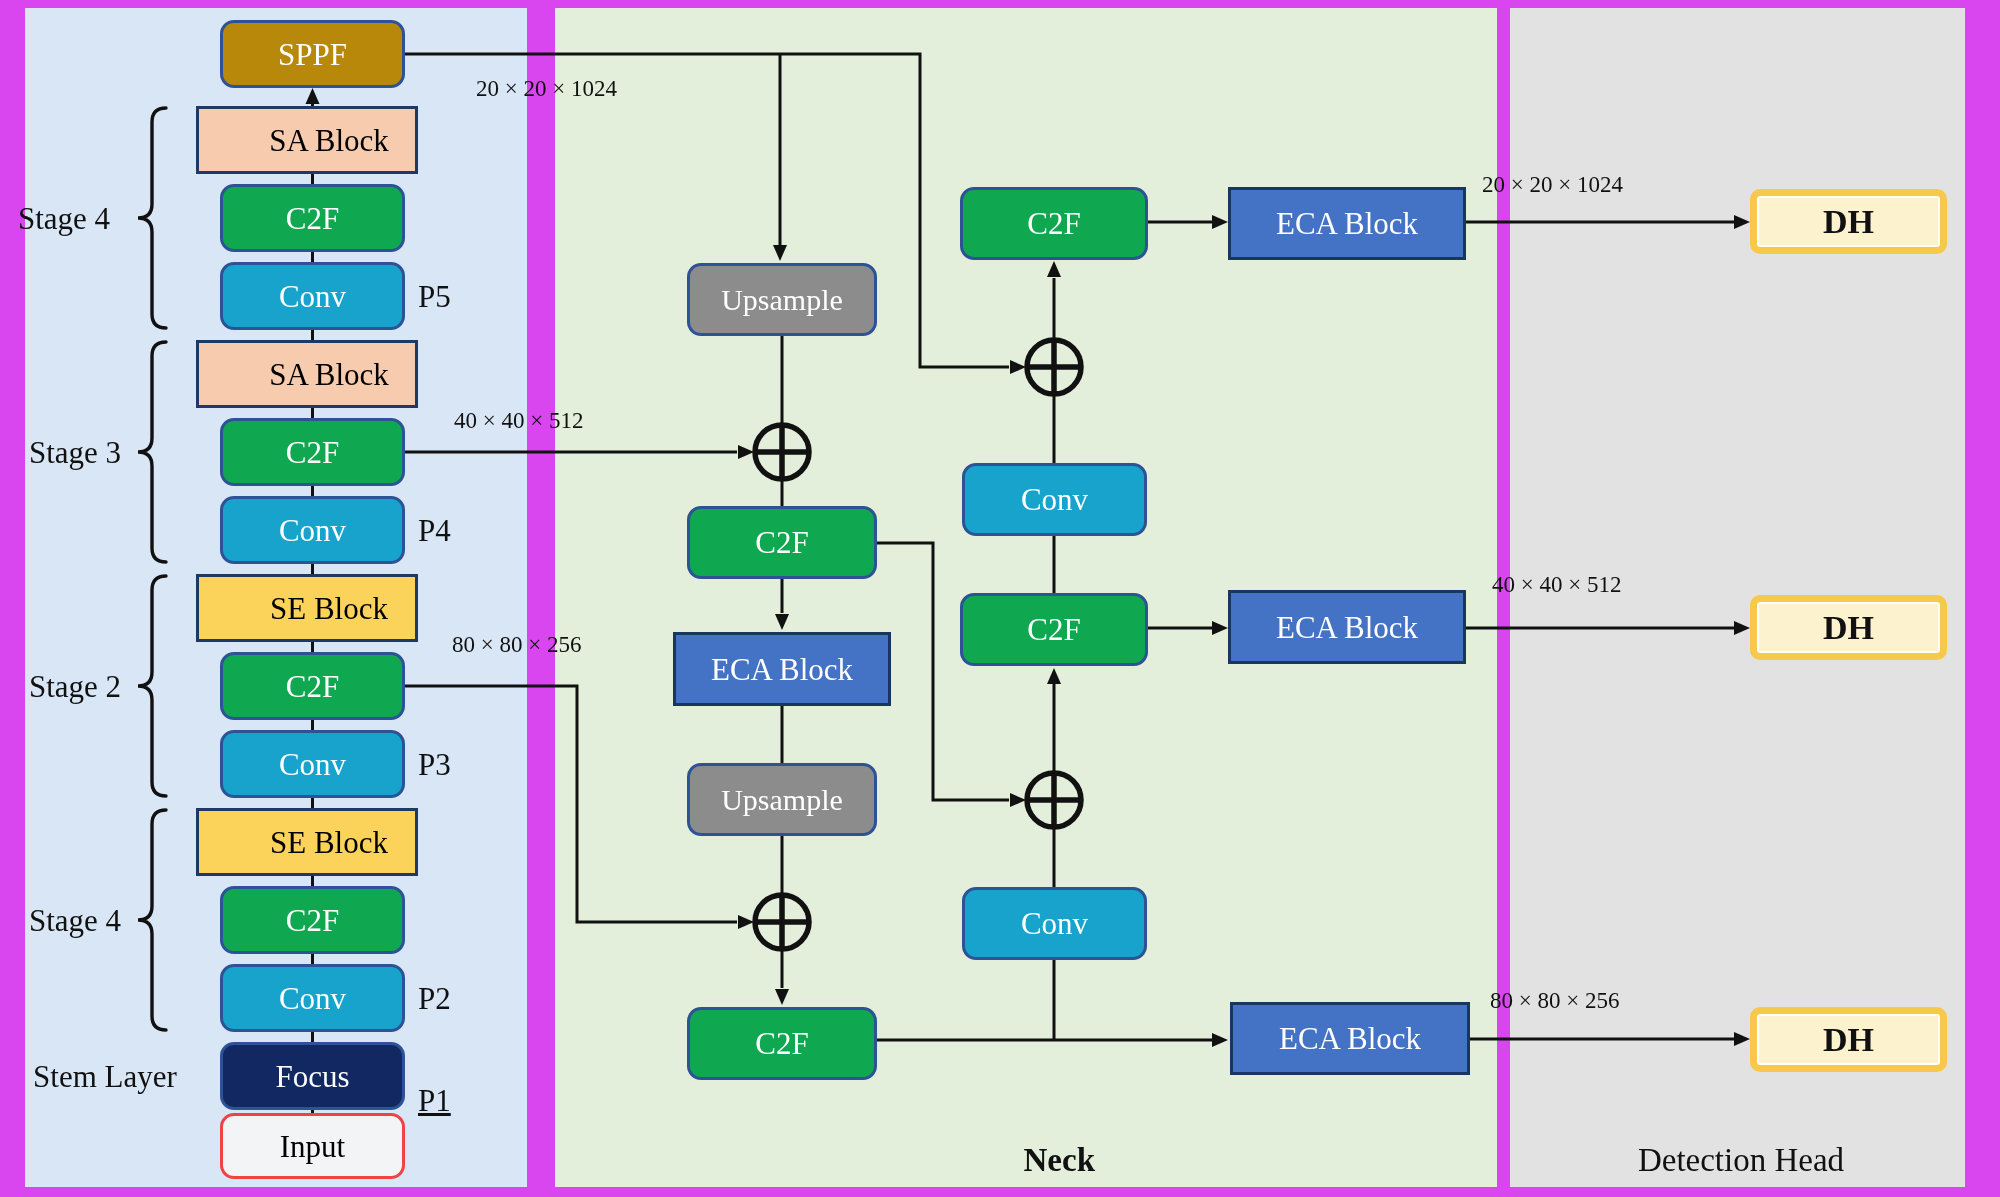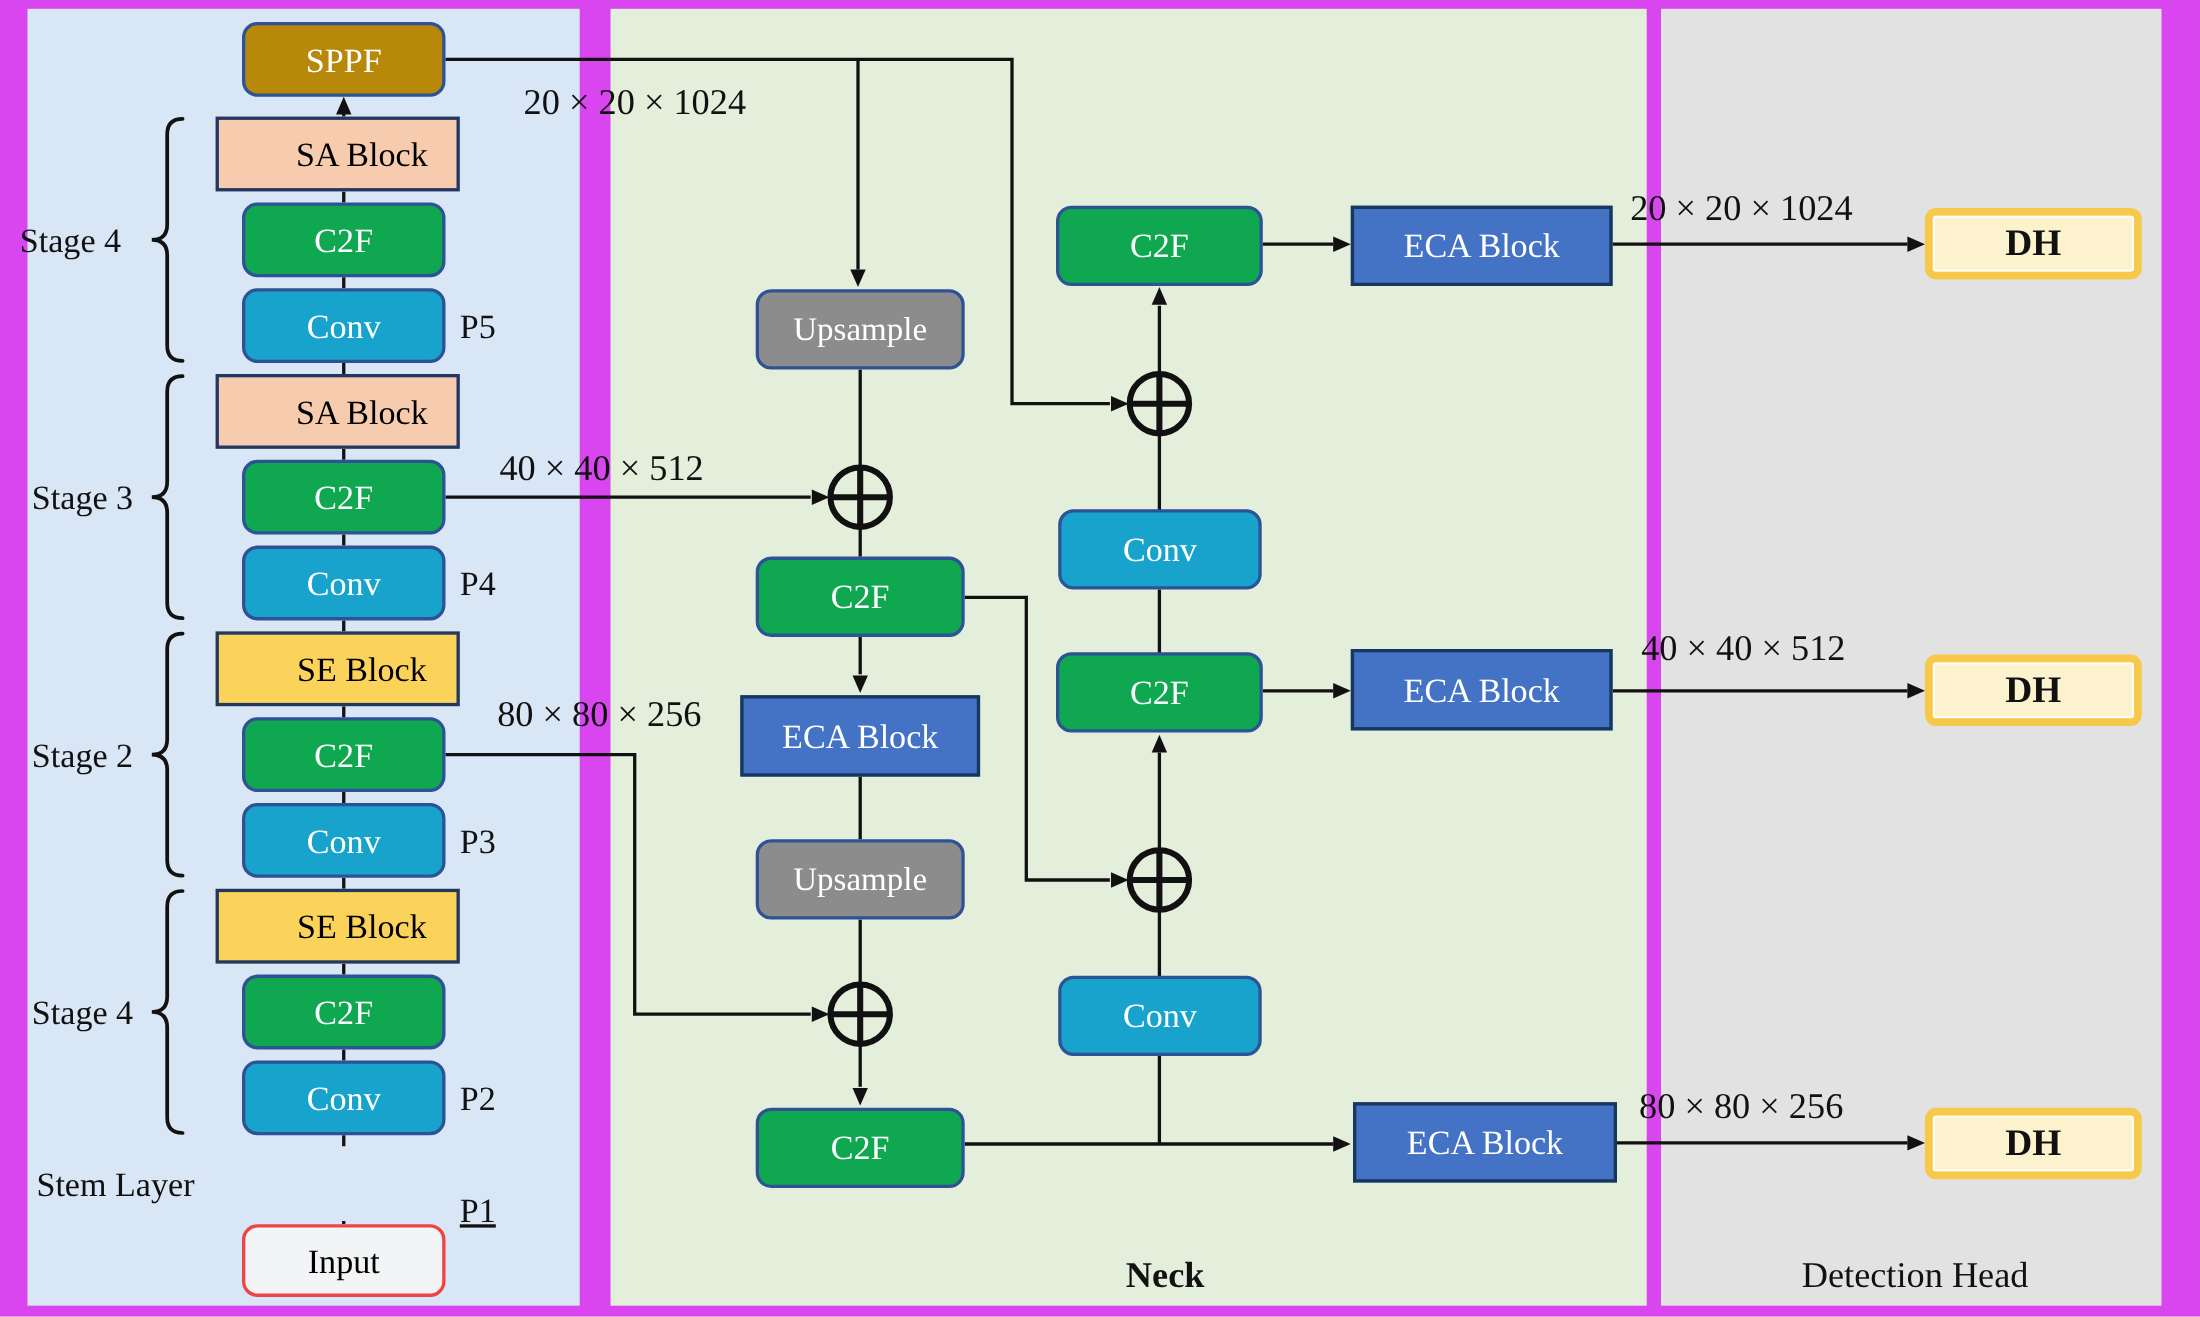--- a/index.html
+++ b/index.html
@@ -19,21 +19,21 @@
   .green{background:#0FA851;color:#fff;}
   .cyan{background:#17A3CC;color:#fff;}
   .yellow{background:#FBD35B;color:#000;}
   .navy{background:#112863;color:#fff;}
   .inputbox{background:#F3F4F6;color:#000;border:3px solid #ef4444;border-radius:14px;}
   .grayfill{background:#8C8C8C;color:#fff;}
   .eca{background:#4472C4;color:#fff;border:3px solid #17375E;}
   .dh{background:#FCF2CE;border:7px solid #F7C94B;border-radius:10px;
       box-shadow:inset 0 0 0 2px #FFFDF5;color:#111;font-weight:bold;font-size:34px;}
   .lbl{position:absolute;z-index:3;color:#111;font-size:31px;line-height:1.1;white-space:nowrap;}
-  .dim{font-size:33px;}
+  .dim{font-size:23px;}
   .section-title{font-size:33px;}
 </style>
 </head>
 <body>
 
 <div id="canvas">
 
   <div class="panel" id="panel-backbone"></div>
   <div class="panel" id="panel-neck"></div>
   <div class="panel" id="panel-head"></div>
@@ -128,20 +128,21 @@
   <div class="box round cyan" style="left:220px;top:262px;width:185px;height:68px;">Conv</div>
   <div class="box rect peach" style="left:196px;top:340px;width:222px;height:68px;">SA Block</div>
   <div class="box round green" style="left:220px;top:418px;width:185px;height:68px;">C2F</div>
   <div class="box round cyan" style="left:220px;top:496px;width:185px;height:68px;">Conv</div>
   <div class="box rect yellow" style="left:196px;top:574px;width:222px;height:68px;">SE Block</div>
   <div class="box round green" style="left:220px;top:652px;width:185px;height:68px;">C2F</div>
   <div class="box round cyan" style="left:220px;top:730px;width:185px;height:68px;">Conv</div>
   <div class="box rect yellow" style="left:196px;top:808px;width:222px;height:68px;">SE Block</div>
   <div class="box round green" style="left:220px;top:886px;width:185px;height:68px;">C2F</div>
   <div class="box round cyan" style="left:220px;top:964px;width:185px;height:68px;">Conv</div>
+  <div class="box round navy" style="left:220px;top:1042px;width:185px;height:68px;">Focus</div>
   <div class="box inputbox" style="left:220px;top:1113px;width:185px;height:66px;">Input</div>
 
   <div class="lbl" style="left:18px;top:202px;width:114px;text-align:left;font-family:Liberation Serif, serif;">Stage 4</div>
   <div class="lbl" style="left:18px;top:436px;width:114px;text-align:center;">Stage 3</div>
   <div class="lbl" style="left:18px;top:670px;width:114px;text-align:center;">Stage 2</div>
   <div class="lbl" style="left:18px;top:904px;width:114px;text-align:center;">Stage 4</div>
   <div class="lbl" style="left:10px;top:1060px;width:190px;text-align:center;">Stem Layer</div>
 
   <div class="lbl" style="left:418px;top:280px;">P5</div>
   <div class="lbl" style="left:418px;top:514px;">P4</div>

